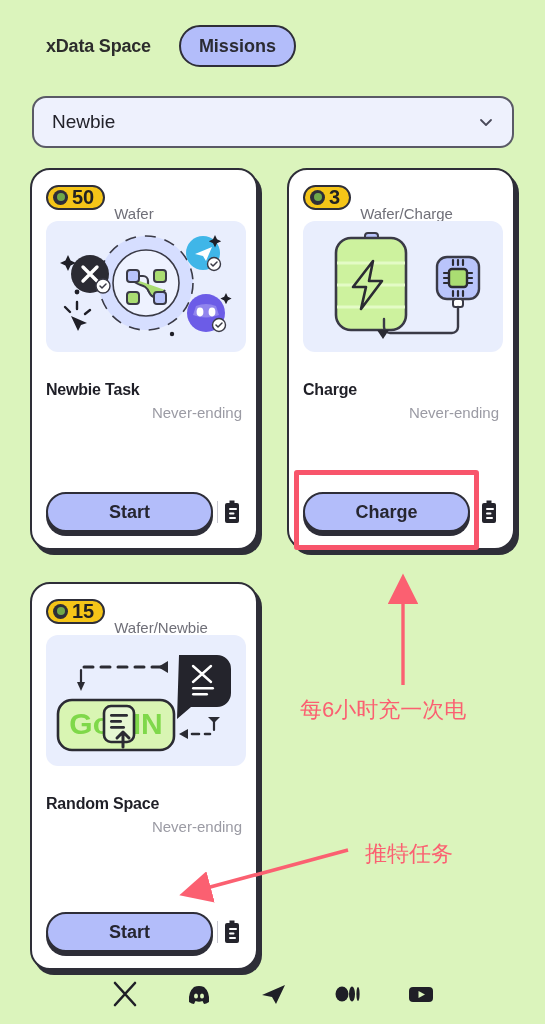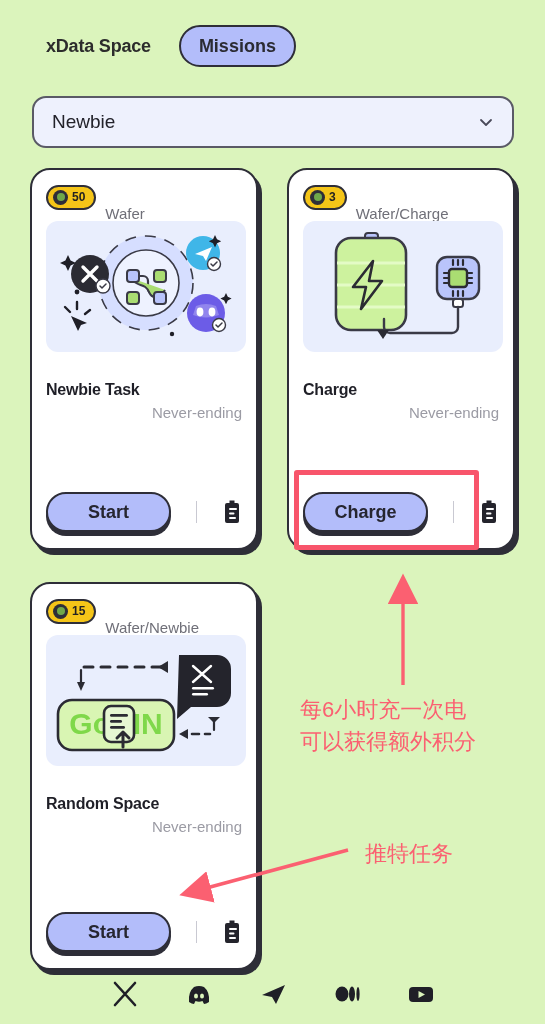--- a/index.html
+++ b/index.html
@@ -66,21 +66,21 @@
   #card-charge { left: 287px; top: 168px; height: 382px; }
   #card-godin  { left: 30px; top: 582px; height: 388px; }
 
   .badge-row { display: flex; align-items: center; gap: 9px; height: 26px; }
   .coin-pill {
     display: inline-flex; align-items: center; gap: 4px;
     height: 25px; padding: 0 9px 0 5px;
     background: #f5c518;
     border: 2px solid #2e2e38;
     border-radius: 999px;
-    font-size: 12px; font-weight: 700; color: #222;
+    font-size: 20px; font-weight: 700; color: #222;
   }
   .coin-dot {
     width: 15px; height: 15px; border-radius: 50%;
     background: #2e2e38; position: relative; flex: 0 0 auto;
   }
   .coin-dot::after {
     content: ""; position: absolute; left: 3.5px; top: 3.5px;
     width: 8px; height: 8px; border-radius: 50%;
     background: #6fa84a;
   }
@@ -99,21 +99,21 @@
     font-size: 16px; font-weight: 700; color: #1f1f27;
     letter-spacing: -0.2px;
   }
   .card-sub {
     margin-top: 5px;
     font-size: 15px; color: #9b9ba4; text-align: right;
   }
 
   .card-actions {
     position: absolute; left: 14px; right: 14px; bottom: 16px;
-    display: flex; align-items: center; gap: 25px;
+    display: flex; align-items: center; gap: 4px;
   }
   .action-btn {
     flex: 1;
     height: 40px;
     background: #b3bdfa;
     border: 2px solid #2e2e38;
     border-radius: 999px;
     box-shadow: 0 4px 0 #2e2e38;
     font-family: inherit;
     font-size: 18px; font-weight: 600; color: #262630;
@@ -357,21 +357,20 @@
       <marker id="ah" markerWidth="9" markerHeight="9" refX="6.5" refY="4.5" orient="auto">
         <path d="M0 0 L9 4.5 L0 9 Z" fill="#fb6071"></path>
       </marker>
     </defs>
     <path d="M403 685 L403 582" stroke="#fb6071" stroke-width="3.4" fill="none" marker-end="url(#ah)"></path>
     <path d="M348 850 L188 893" stroke="#fb6071" stroke-width="3.6" fill="none" marker-end="url(#ah)"></path>
   </svg>
 
   <div class="anno-text" id="anno-charge">
     <div>每6小时充一次电</div>
-    <div>可以获得额外积分</div>
   </div>
   <div class="anno-text" id="anno-twitter">推特任务</div>
 
   <div class="bottom-nav">
     <span class="nav-icon">
       <svg viewBox="0 0 28 28" width="28" height="28" aria-hidden="true">
         <path d="M4 3 L24 25 M24 3 L4 25" stroke="#1f1f27" stroke-width="2.6" stroke-linecap="round"></path>
       </svg>
     </span>
     <span class="nav-icon">

